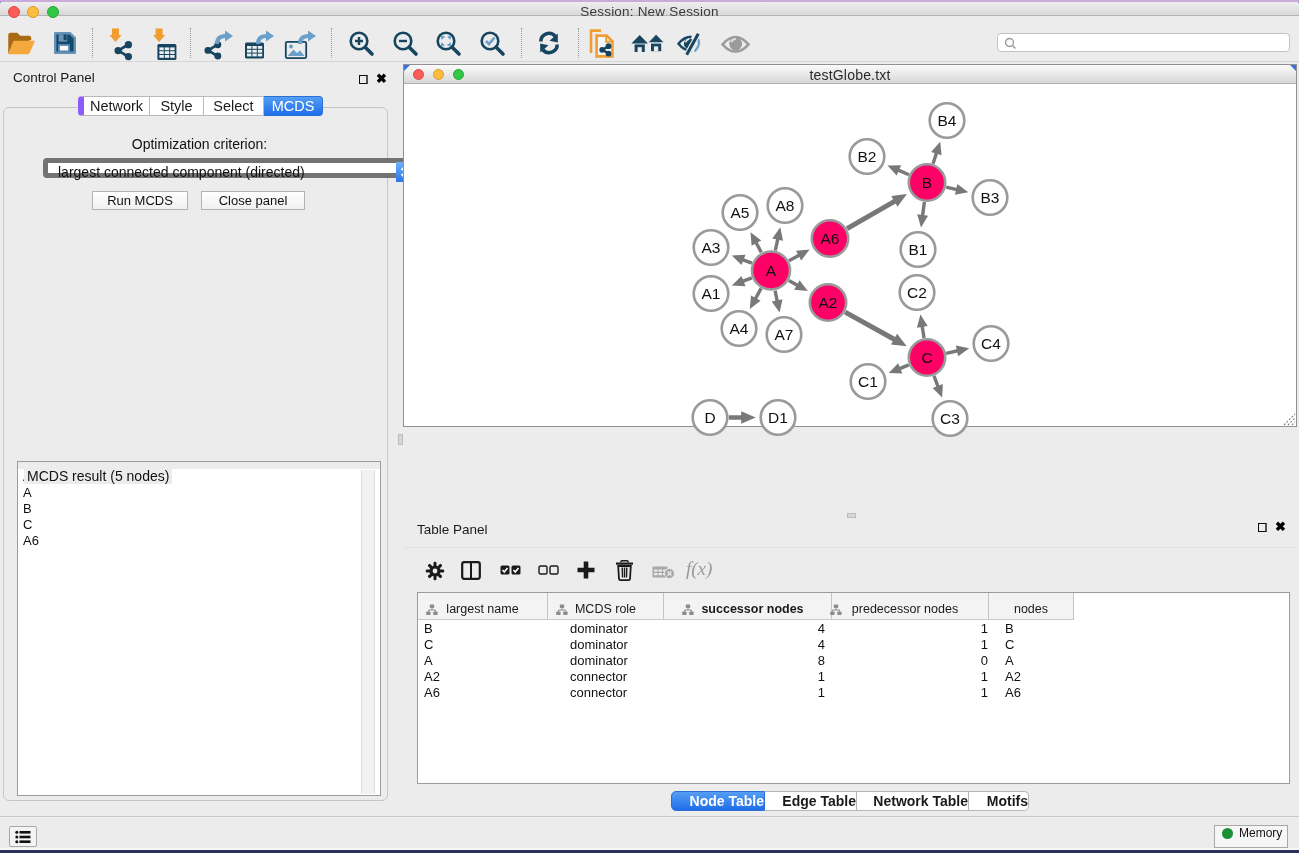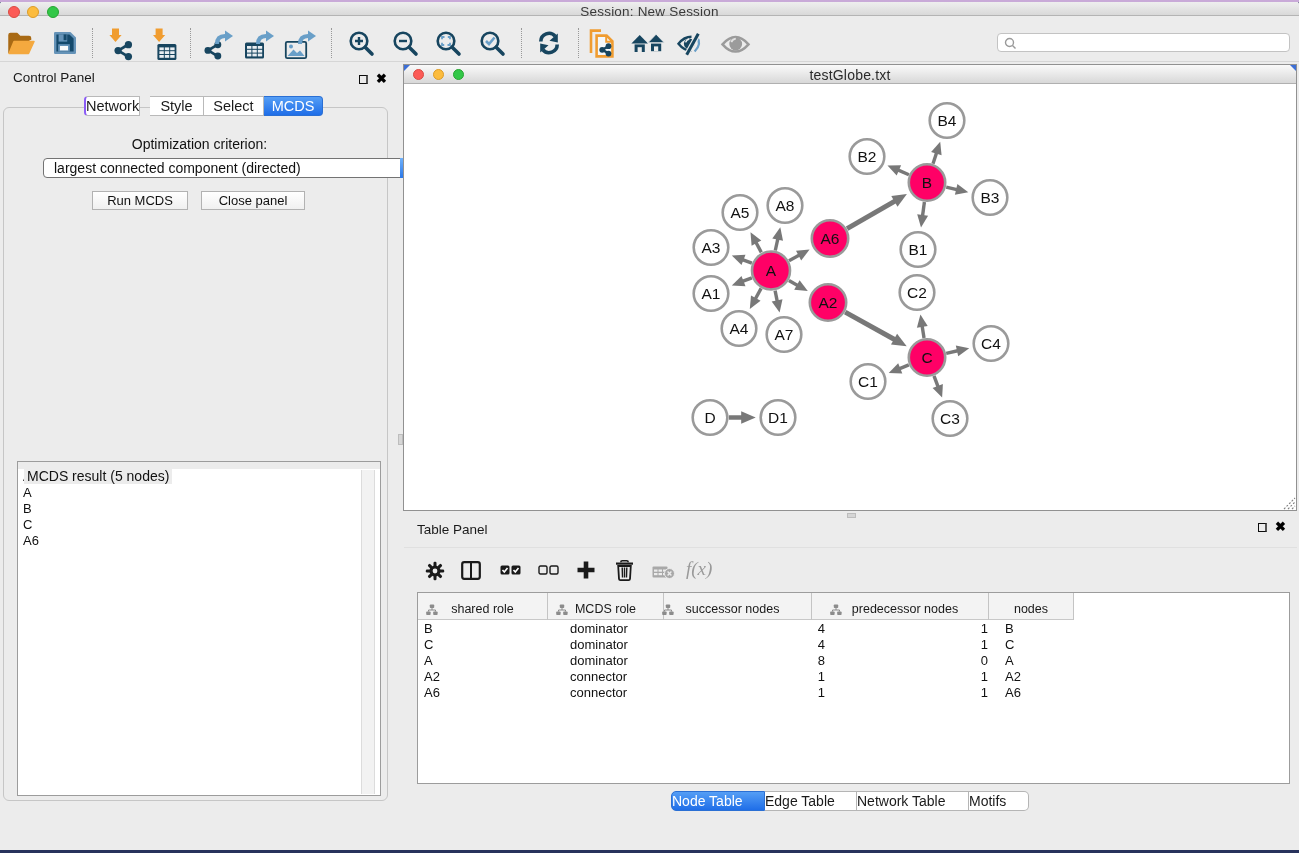--- a/index.html
+++ b/index.html
@@ -12,43 +12,43 @@
 #title-text { position:absolute; top:4px; width:100%; text-align:center; font-size:13.5px; letter-spacing:0.2px; color:#3a3a3a; }
 #toolbar { left:0; top:25px; width:1299px; height:37px; background:#ececec; border-bottom:1px solid #d6d6d6; }
 .tsep { position:absolute; top:3px; height:30px; width:0; border-left:1px dotted #999; }
 #searchbox { position:absolute; left:997px; top:8px; width:293px; height:19px; background:#fff; border:1px solid #c3c3c3; border-radius:4px; }
 
 #cp-title { left:13px; top:70px; font-size:13.5px; color:#1a1a1a; }
 .wbtn { position:absolute; font-size:13px; color:#000; }
 #cp-pane { left:3px; top:107px; width:385px; height:694px; border:1px solid #c6c6c6; border-radius:6px; background:#ececec; }
 .tabseg { position:absolute; top:0; height:20px; font-size:14.5px; color:#1a1a1a; text-align:center; line-height:19px; background:#fff; border:1px solid #b9b9b9; border-left:none; }
 #opt-label { left:4px; top:136px; width:391px; text-align:center; font-size:14px; color:#111; }
-#combo { left:43px; top:158px; width:375px; height:20px; background:#fff; border:1px solid #737373; border-radius:4px; font-size:14px; color:#111; line-height:18px; padding-left:10px; }
+#combo { left:43px; top:158px; width:375px; height:20px; background:#fff; border:5px solid #737373; border-radius:4px; font-size:14px; color:#111; line-height:18px; padding-left:10px; }
 #combo-btn { position:absolute; right:-1px; top:-1px; width:18px; height:20px; border-radius:0 4px 4px 0; background:linear-gradient(#6fb1fb,#2a77e8); }
 .pushbtn { position:absolute; top:191px; height:19px; background:linear-gradient(#ffffff,#f0f0f0); border:1px solid #b2b2b2; border-radius:0; font-size:13px; color:#111; text-align:center; line-height:17px; }
 #groupbox { left:17px; top:461px; width:364px; height:335px; border:1px solid #9c9c9c; }
 #gb-label { left:24px; top:468px; z-index:3; background:#ececec; padding:0 3px; font-size:14px; color:#111; }
 #gb-list { left:18px; top:469px; width:362px; height:326px; background:#fff; font-size:13px; color:#111; }
 #gb-scroll { position:absolute; right:5px; top:1px; width:14px; height:324px; background:#f2f2f2; border-left:1px solid #dcdcdc; border-right:1px solid #dcdcdc; }
 .li { padding-left:5px; height:16px; line-height:16px; }
 
-#netwin { left:403px; top:64px; width:894px; height:447px; background:#fff; border:1px solid #919191; }
+#netwin { left:403px; top:64px; width:894px; height:363px; background:#fff; border:1px solid #919191; }
 #net-titlebar { position:absolute; left:0; top:0; width:892px; height:19px; background:linear-gradient(#fafafa,#d8d8d8); border-bottom:1px solid #b0b0b0; }
 #net-title { position:absolute; top:2px; width:100%; text-align:center; font-size:14px; letter-spacing:0.2px; color:#2a2a2a; }
 .ntl { position:absolute; width:11px; height:11px; border-radius:50%; top:3.5px; }
 
 #tp-title { left:417px; top:522px; font-size:13.5px; color:#1a1a1a; }
 #tp-toolbar-line { left:404px; top:547px; width:893px; height:0; border-top:1px solid #e0e0e0; }
 #table { left:417px; top:592px; width:873px; height:192px; background:#fff; border:1px solid #9c9c9c; }
 #thead { position:absolute; left:0; top:0; width:656px; height:27px; background:#f3f3f3; border-bottom:1px solid #c8c8c8; }
 .hcol { position:absolute; top:0; height:27px; border-right:1px solid #c4c4c4; font-size:12.5px; color:#1a1a1a; text-align:center; line-height:21px; padding-top:6px; }
 .trow { position:absolute; font-size:13px; color:#111; height:16px; line-height:16px; }
 .num { text-align:right; }
 
-.btab { position:absolute; top:791px; height:20px; background:#fff; border:1px solid #b5b5b5; border-left:none; font-size:14px; color:#1a1a1a; text-align:left; line-height:19px; }
+.btab { position:absolute; top:791px; height:20px; background:#fff; border:1px solid #b5b5b5; border-left:none; font-size:14px; color:#1a1a1a; text-align:right; line-height:19px;font-weight:bold; }
 #statusbar { left:0; top:816px; width:1299px; height:34px; background:#ececec; border-top:1px solid #c9c9c9; border-bottom:2px solid #f7f7f7; }
 #misc-btn { position:absolute; left:9px; top:9px; width:28px; height:21px; background:#f4f4f4; border:1px solid #a8a8a8; border-radius:2px; }
 #mem-btn { position:absolute; left:1214px; top:8px; width:74px; height:23px; background:#f6f6f6; border:1px solid #a8a8a8; font-size:12px; color:#111; }
 svg { position:absolute; overflow:visible; }
 </style></head>
 <body>
 <div class="abs" id="app">
   <div class="abs" id="titlebar">
     <div class="tl" style="left:8px;background:#fc5b57;border:0.5px solid #d94b42;"></div>
     <div class="tl" style="left:27px;background:#fcbc3e;border:0.5px solid #dd9c27;"></div>
@@ -218,21 +218,21 @@
           <circle cx="5.5" cy="5.5" r="4" fill="none" stroke="#9a9a9a" stroke-width="1.4"></circle>
           <line x1="8.5" y1="8.5" x2="11.5" y2="11.5" stroke="#9a9a9a" stroke-width="1.4"></line>
         </svg>
       </div>
   </div>
 
   <div class="abs" id="cp-title">Control Panel</div>
   <div class="wbtn" style="left:359px;top:72px;"><span style="display:inline-block;width:9px;height:9.5px;border:1.6px solid #0c0c0c;border-right:2.2px solid #555;"></span></div>
   <div class="wbtn" style="left:376px;top:71px;font-weight:bold;">✖</div>
   <div class="abs" id="cp-pane"></div>
-  <div class="tabseg" style="left:84px;top:96px;width:56px;border-radius:4px 0 0 4px;border-left:2px solid #8b5cf6;">Network</div>
+  <div class="tabseg" style="left:78px;top:96px;width:72px;border-radius:4px 0 0 4px;border-left:6px solid #8b5cf6;">Network</div>
   <div class="tabseg" style="left:150px;top:96px;width:54px;">Style</div>
   <div class="tabseg" style="left:204px;top:96px;width:60px;">Select</div>
   <div class="tabseg" style="left:264px;top:96px;width:59px;border-radius:0 4px 4px 0;background:linear-gradient(#559ef5,#1f6ee8);color:#fff;border-color:#2a6fd4;">MCDS</div>
   <div class="abs" id="opt-label">Optimization criterion:</div>
   <div class="abs" id="combo">largest connected component (directed)
     <div id="combo-btn">
         <svg width="18" height="20" viewBox="0 0 18 20" style="position:absolute;left:0;top:0">
           <path d="M5.5 8 L9 4.5 L12.5 8" fill="none" stroke="#fff" stroke-width="2"></path>
           <path d="M5.5 12 L9 15.5 L12.5 12" fill="none" stroke="#fff" stroke-width="2"></path>
         </svg>
@@ -427,30 +427,30 @@
 <div class="abs" style="left:686px;top:558px;font-family:'Liberation Serif',serif;font-style:italic;font-size:19px;color:#9a9a9a;">f(x)</div>
   <div class="abs" id="table">
     <div id="thead">
       <div class="hcol" style="left:0;width:130px;"><svg width="12" height="12" viewBox="0 0 12 12" style="left:8px;top:11px">
             <g fill="#8c8c8c">
               <rect x="3.8" y="0.5" width="4.4" height="3.6" rx="0.8"></rect>
               <rect x="0.2" y="7.5" width="4.4" height="3.6" rx="0.8"></rect>
               <rect x="7.2" y="7.5" width="4.4" height="3.6" rx="0.8"></rect>
             </g>
             <path d="M6 4 L6 6 M2.5 7.5 L2.5 6 L9.5 6 L9.5 7.5" stroke="#8c8c8c" stroke-width="1" fill="none"></path>
-          </svg><span>shared role</span></div>
+          </svg><span>largest name</span></div>
       <div class="hcol" style="left:130px;width:116px;"><svg width="12" height="12" viewBox="0 0 12 12" style="left:8px;top:11px">
             <g fill="#8c8c8c">
               <rect x="3.8" y="0.5" width="4.4" height="3.6" rx="0.8"></rect>
               <rect x="0.2" y="7.5" width="4.4" height="3.6" rx="0.8"></rect>
               <rect x="7.2" y="7.5" width="4.4" height="3.6" rx="0.8"></rect>
             </g>
             <path d="M6 4 L6 6 M2.5 7.5 L2.5 6 L9.5 6 L9.5 7.5" stroke="#8c8c8c" stroke-width="1" fill="none"></path>
           </svg><span>MCDS role</span></div>
-      <div class="hcol" style="left:236px;width:158px;"><svg width="12" height="12" viewBox="0 0 12 12" style="left:8px;top:11px">
+      <div class="hcol" style="left:256px;width:158px;font-weight:bold;"><svg width="12" height="12" viewBox="0 0 12 12" style="left:8px;top:11px">
             <g fill="#8c8c8c">
               <rect x="3.8" y="0.5" width="4.4" height="3.6" rx="0.8"></rect>
               <rect x="0.2" y="7.5" width="4.4" height="3.6" rx="0.8"></rect>
               <rect x="7.2" y="7.5" width="4.4" height="3.6" rx="0.8"></rect>
             </g>
             <path d="M6 4 L6 6 M2.5 7.5 L2.5 6 L9.5 6 L9.5 7.5" stroke="#8c8c8c" stroke-width="1" fill="none"></path>
           </svg><span>successor nodes</span></div>
       <div class="hcol" style="left:404px;width:167px;"><svg width="12" height="12" viewBox="0 0 12 12" style="left:8px;top:11px">
             <g fill="#8c8c8c">
               <rect x="3.8" y="0.5" width="4.4" height="3.6" rx="0.8"></rect>
@@ -487,14 +487,29 @@
 <div class="trow num" style="left:404px;top:92px;width:166px;">1</div>
 <div class="trow" style="left:587px;top:92px;width:80px;">A6</div>
   </div>
   <div class="btab" style="left:671px;width:94px;border-radius:5px 0 0 5px;border-left:1px solid #2a6fd4;background:linear-gradient(#559ef5,#1f6ee8);color:#fff;border-color:#2a6fd4;">Node Table</div>
   <div class="btab" style="left:765px;width:92px;">Edge Table</div>
   <div class="btab" style="left:857px;width:112px;">Network Table</div>
   <div class="btab" style="left:969px;width:60px;border-radius:0 5px 5px 0;">Motifs</div>
 
   <div class="abs" style="left:398px;top:434px;width:5px;height:11px;background:#d6d6d6;border:1px solid #bdbdbd;"></div>
   <div class="abs" style="left:847px;top:513px;width:9px;height:5px;background:#d6d6d6;border:1px solid #bdbdbd;"></div>
+  <div class="abs" id="statusbar">
+    <div id="misc-btn">
+        <svg width="16" height="14" viewBox="0 0 16 14" style="position:absolute;left:5px;top:3px">
+          <g fill="#111">
+            <circle cx="1.8" cy="2.2" r="1.5"></circle>
+            <circle cx="1.8" cy="7" r="1.5"></circle>
+            <circle cx="1.8" cy="11.8" r="1.5"></circle>
+            <rect x="4.5" y="1" width="11" height="2.6"></rect>
+            <rect x="4.5" y="5.7" width="11" height="2.6"></rect>
+            <rect x="4.5" y="10.4" width="11" height="2.6"></rect>
+          </g>
+        </svg>
+      </div>
+    <div id="mem-btn"><span style="display:inline-block;width:11px;height:11px;border-radius:50%;background:#1b8f33;vertical-align:-2px;margin:0 6px 0 7px;"></span>Memory</div>
+  </div>
 </div>
 
 <div class="abs" id="wallpaper-top"></div>
 </body></html>

